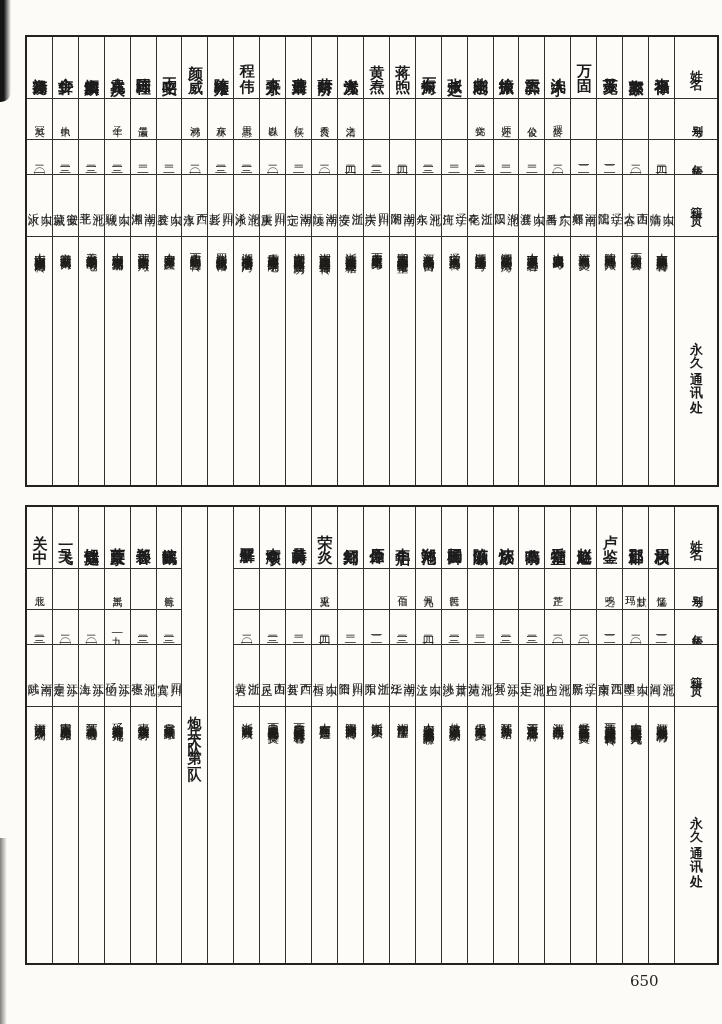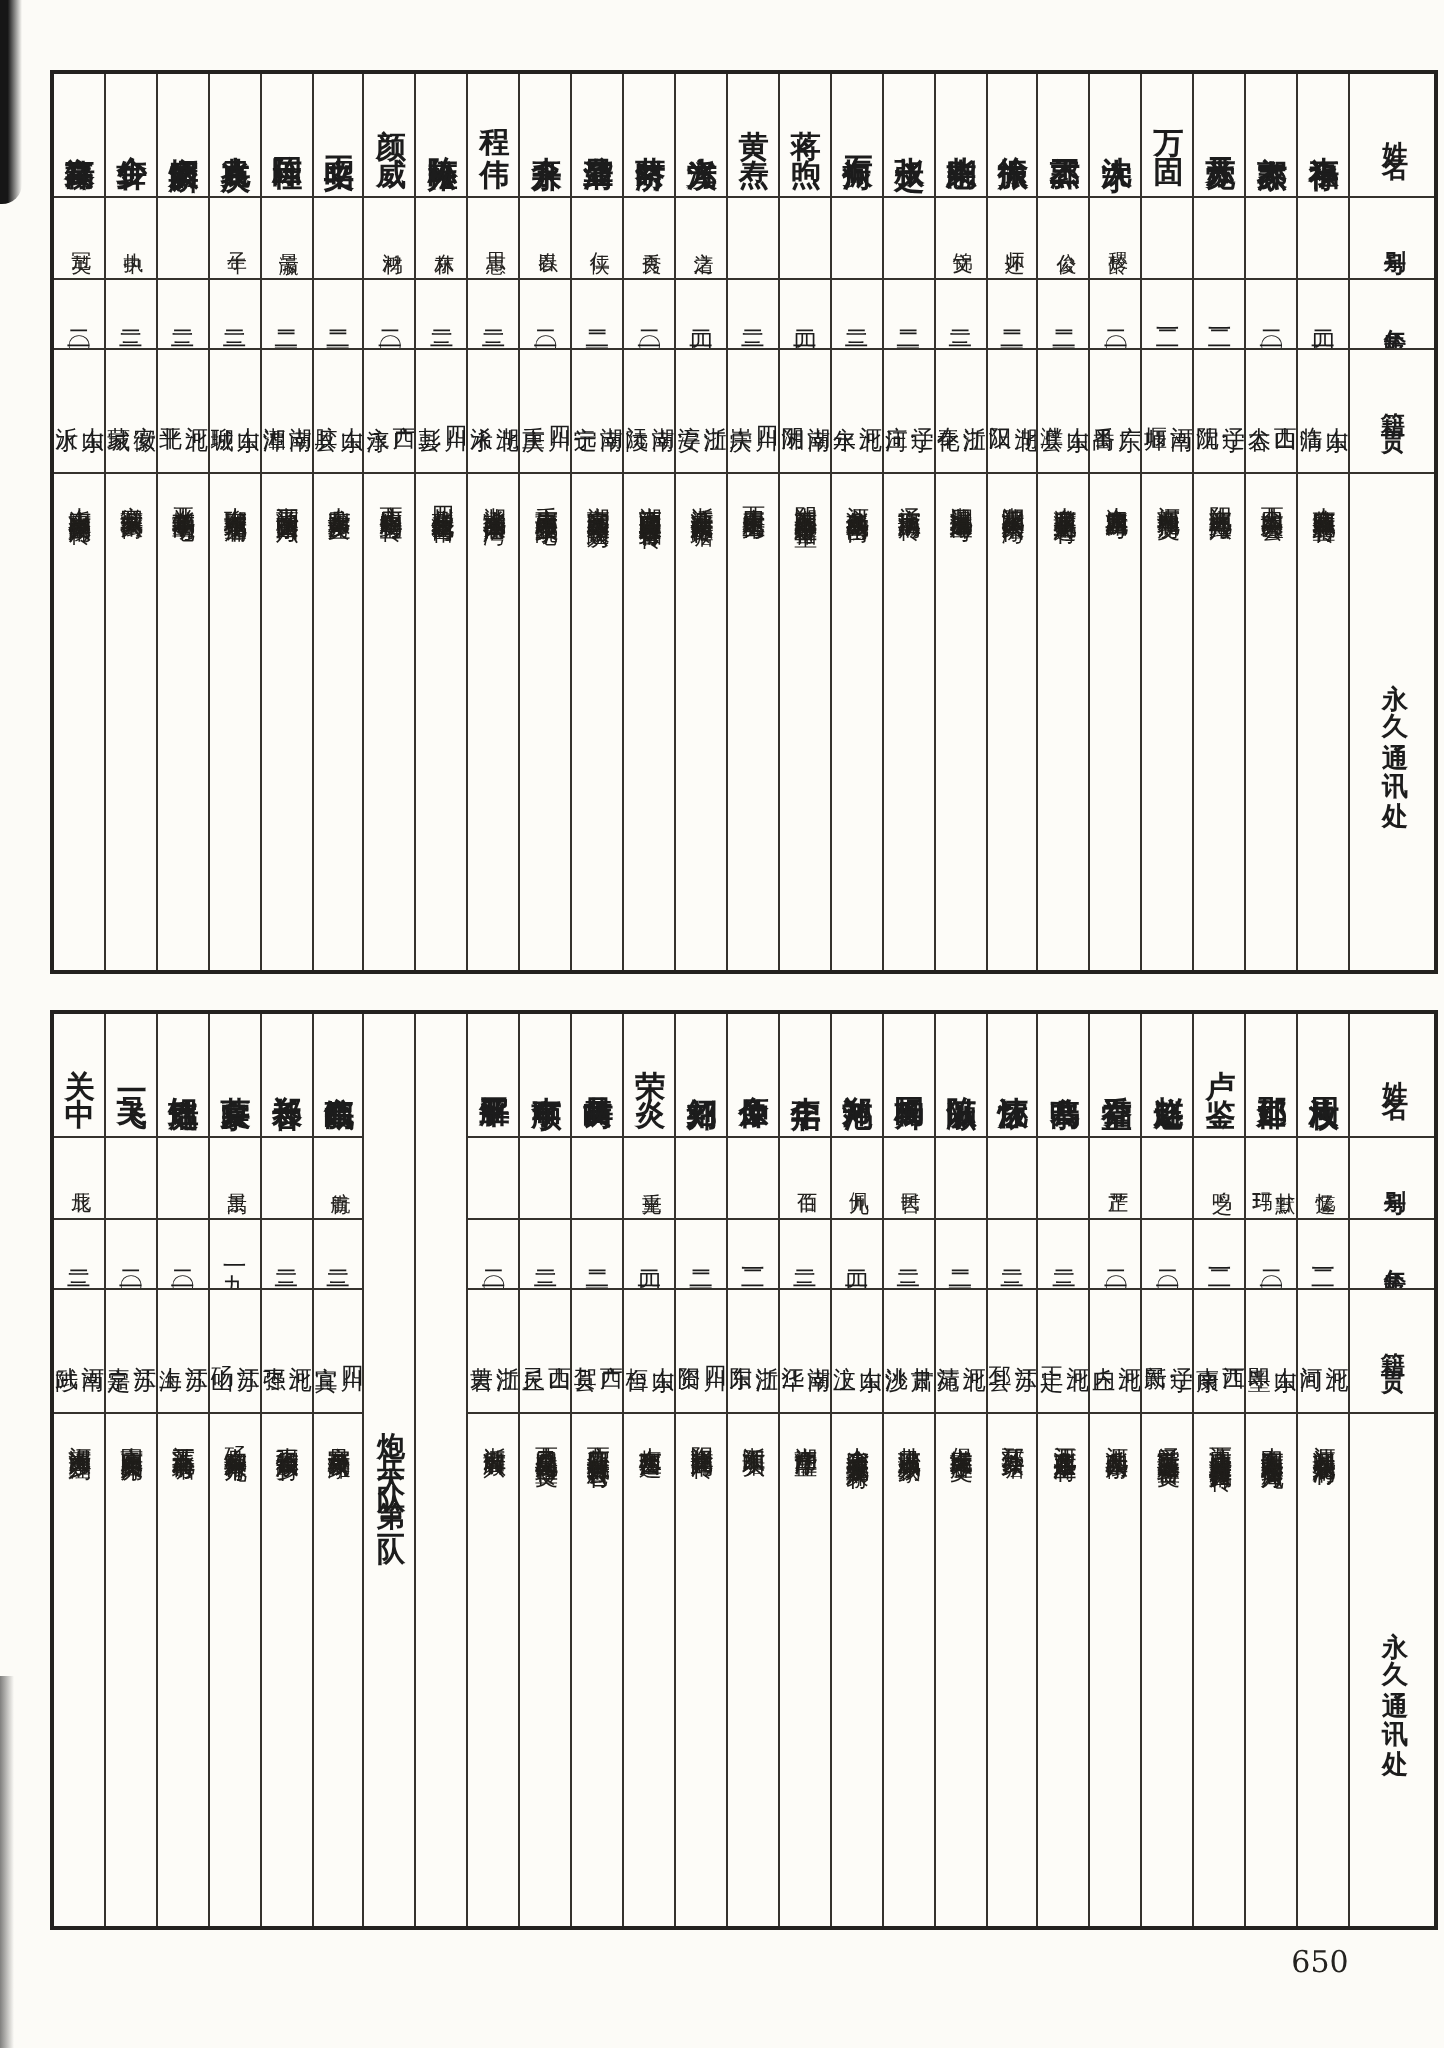--- a/index.html
+++ b/index.html
@@ -52,21 +52,21 @@
   .h-name{height:62px;font-size:13px;font-weight:700;letter-spacing:.55em;}
   .h-alias{height:41px;font-size:11px;font-weight:700;letter-spacing:.15em;}
   .h-age{height:35px;font-size:11px;font-weight:700;letter-spacing:.15em;}
   .h-native{height:62px;font-size:12px;font-weight:700;letter-spacing:.7em;}
   .h-address{font-size:13px;font-weight:700;letter-spacing:1.15em;padding-top:14px;}
 
   .col.divider .cell{border-bottom:none;height:100%;}
   .cell.full{font-size:14px;font-weight:700;letter-spacing:.62em;}
 
   .page-number{
-    position:absolute;left:630px;top:972px;width:60px;text-align:center;
+    position:absolute;left:630px;top:972px;width:60px;
     font-size:15px;color:#24221f;font-family:"DejaVu Serif","Liberation Serif",serif;
   }
 </style>
 </head>
 <body>
 
 <div class="page">
   <div class="edge-tl"></div>
   <div class="edge-bl"></div>
 

